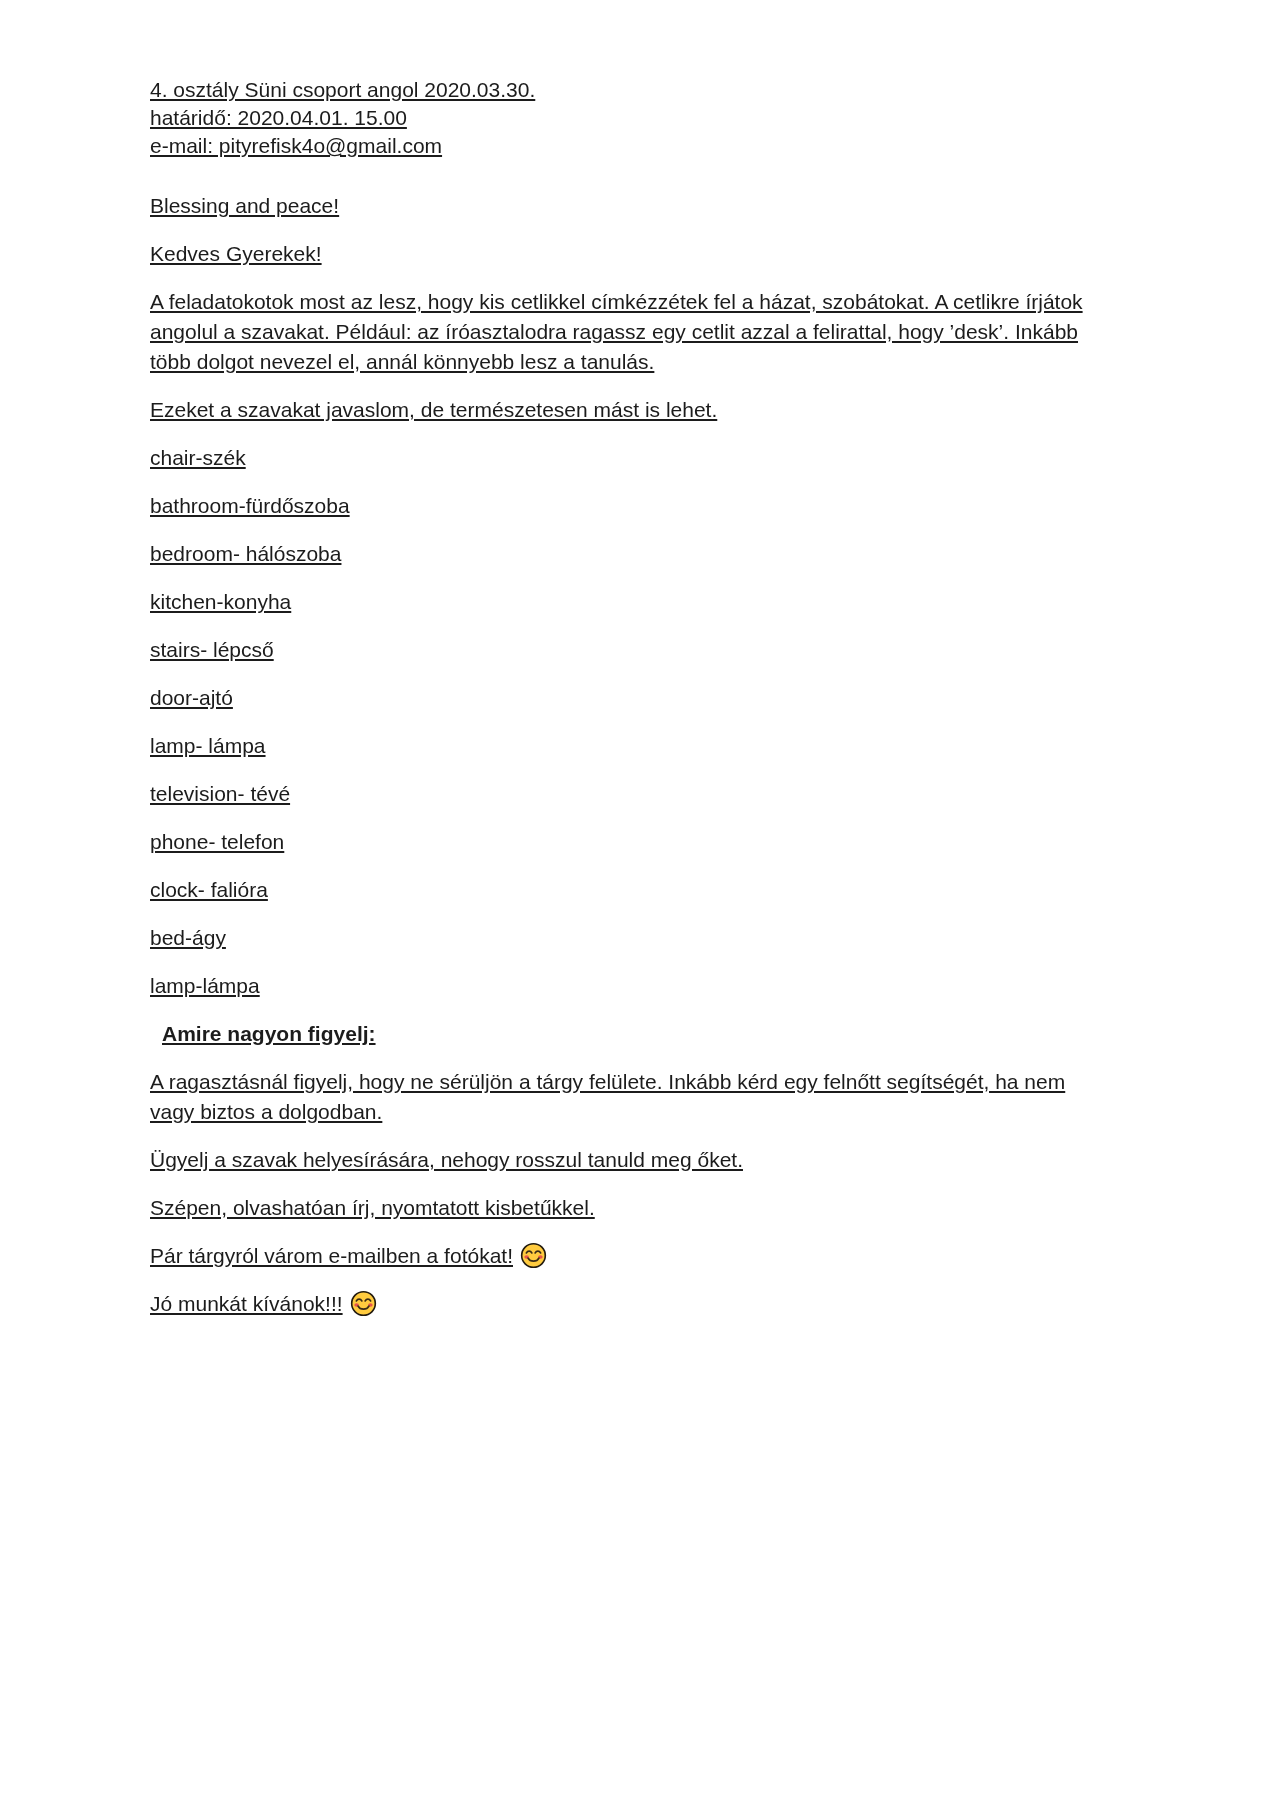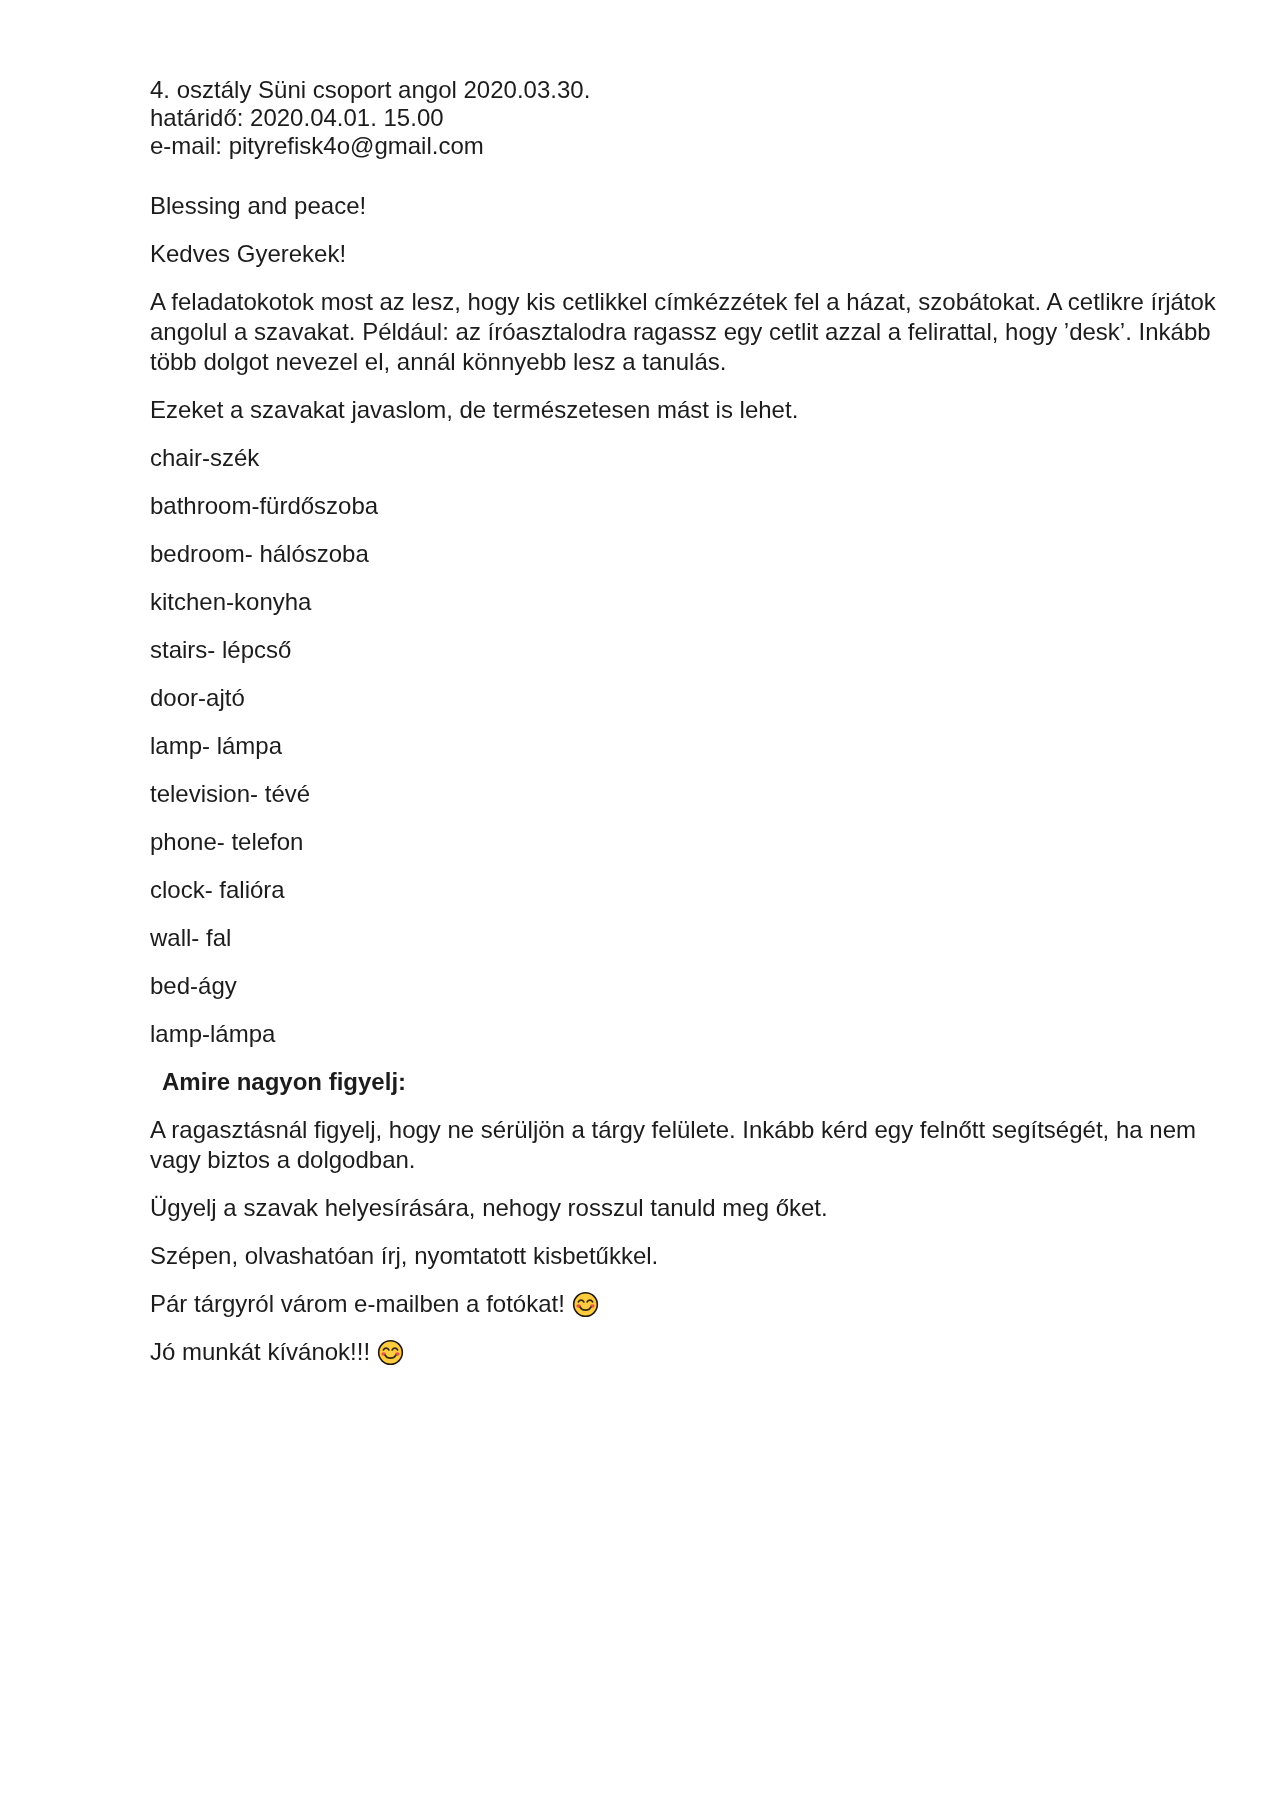--- a/index.html
+++ b/index.html
@@ -13,24 +13,25 @@
     background: #ffffff;
   }
   .page {
     position: relative;
     width: 1273px;
     height: 1800px;
     background: #ffffff;
     box-sizing: border-box;
     padding: 76px 120px 0 150px;
     font-family: "Liberation Sans", sans-serif;
-    font-size: 24px;
+    font-size: 21px;
     line-height: 30px;
     color: #1c1c1c;
     overflow: hidden;
+    text-decoration: underline;
   }
   .header { margin: 0 0 31px 0; }
   .header-line {
     line-height: 28px;
     white-space: nowrap;
   }
   .para { margin: 0 0 18px 0; }
   .line { white-space: nowrap; }
   .heading-bold { font-weight: 700; margin-left: 12px; }
   .emoji {
@@ -89,21 +90,20 @@
     <p class="para line">chair-szék</p>
     <p class="para line">bathroom-fürdőszoba</p>
     <p class="para line">bedroom- hálószoba</p>
     <p class="para line">kitchen-konyha</p>
     <p class="para line">stairs- lépcső</p>
     <p class="para line">door-ajtó</p>
     <p class="para line">lamp- lámpa</p>
     <p class="para line">television- tévé</p>
     <p class="para line">phone- telefon</p>
     <p class="para line">clock- falióra</p>
-    <p class="para line">wall- fal</p>
     <p class="para line">bed-ágy</p>
     <p class="para line">lamp-lámpa</p>
   </div>
 
   <p class="para line heading-bold">Amire nagyon figyelj:</p>
 
   <div class="para">
     <div class="line">A ragasztásnál figyelj, hogy ne sérüljön a tárgy felülete. Inkább kérd egy felnőtt segítségét, ha nem</div>
     <div class="line">vagy biztos a dolgodban.</div>
   </div>

